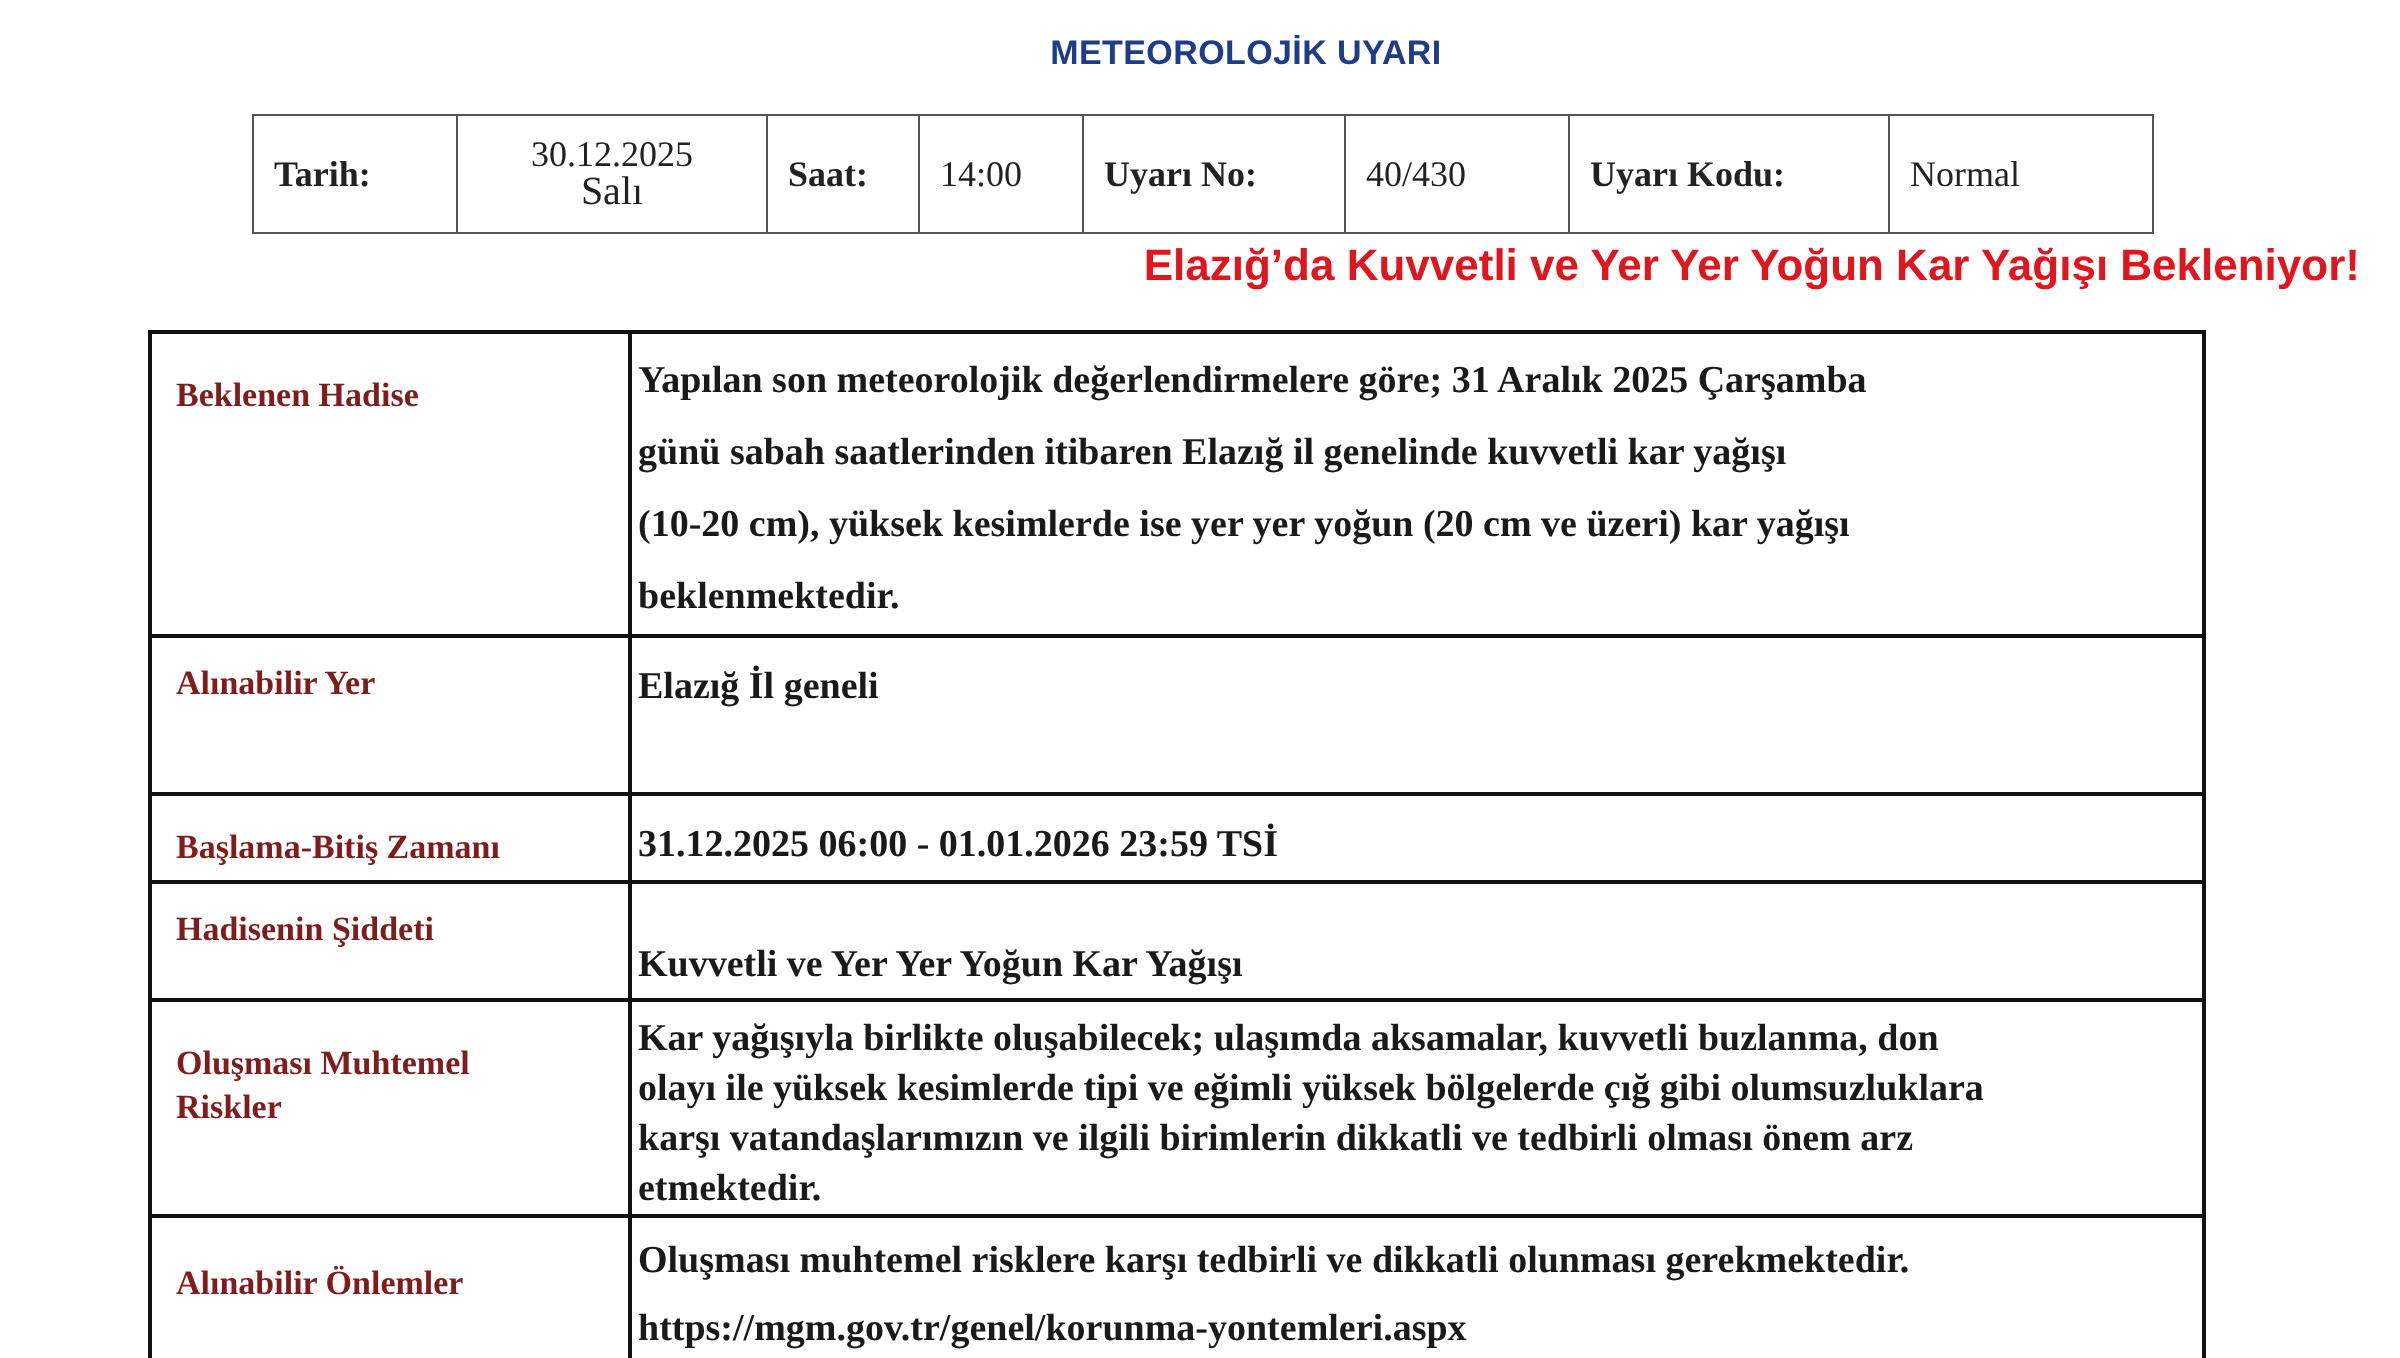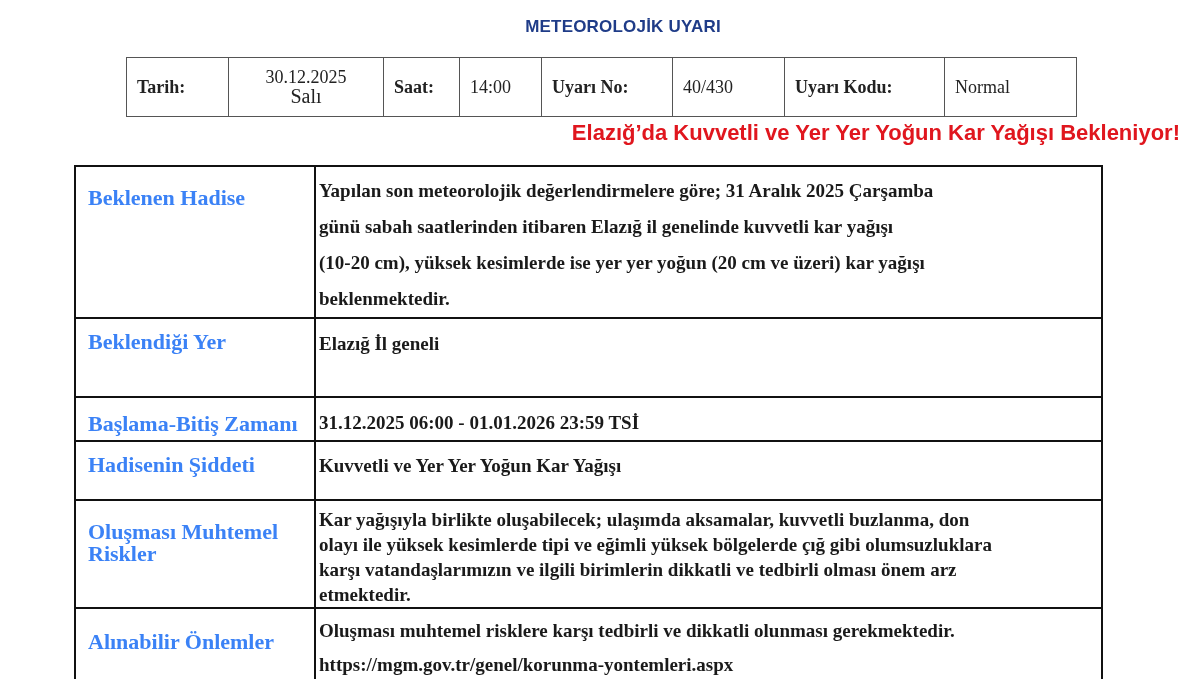--- a/index.html
+++ b/index.html
@@ -31,22 +31,22 @@
   }
 
   .main-table {
     position: absolute; left: 74px; top: 165px; width: 1027px;
     border-collapse: collapse; table-layout: fixed;
   }
   .main-table td {
     border: 2px solid #111; vertical-align: top;
   }
   .main-table td.key {
-    width: 240px; padding: 20px 0 0 12px; font-weight: bold; font-size: 22px;
-    color: #3b82f6; line-height: 22px;
+    width: 240px; padding: 20px 0 0 12px; font-weight: bold; font-size: 17px;
+    color: #7f1d1d; line-height: 22px;
   }
   .main-table td.val {
     padding: 6px 4px 0 3px; font-weight: bold; font-size: 19px; color: #1a1a1a;
   }
   .val.lh-wide { line-height: 36px; padding-top: 6px; }
   .val.lh-tight { line-height: 25px; padding-top: 3px; }
   .val p { margin: 0; }
 </style>
 </head>
 <body>
@@ -94,36 +94,36 @@
     <td class="key">Beklenen Hadise</td>
     <td class="val lh-wide">
       <p>Yapılan son meteorolojik değerlendirmelere göre; 31 Aralık 2025 Çarşamba</p>
       <p>günü sabah saatlerinden itibaren Elazığ il genelinde kuvvetli kar yağışı</p>
       <p>(10-20 cm), yüksek kesimlerde ise yer yer yoğun (20 cm ve üzeri) kar yağışı</p>
       <p>beklenmektedir.</p>
     </td>
   </tr>
 
   <tr style="height:79px">
-    <td class="key" style="padding-top:12px">Beklendiği Yer</td>
+    <td class="key" style="padding-top:12px">Alınabilir Yer</td>
     <td class="val" style="padding-top:14px">
       <p>Elazığ İl geneli</p>
     </td>
   </tr>
 
   <tr style="height:44px">
     <td class="key" style="padding-top:15px">Başlama-Bitiş Zamanı</td>
     <td class="val" style="padding-top:14px">
       <p>31.12.2025 06:00 - 01.01.2026 23:59 TSİ</p>
     </td>
   </tr>
 
   <tr style="height:59px">
     <td class="key" style="padding-top:12px">Hadisenin Şiddeti</td>
-    <td class="val" style="padding-top:13px">
+    <td class="val" style="padding-top:30px">
       <p>Kuvvetli ve Yer Yer Yoğun Kar Yağışı</p>
     </td>
   </tr>
 
   <tr style="height:103px">
     <td class="key">
       <span>Oluşması Muhtemel</span><br>
       <span>Riskler</span>
     </td>
     <td class="val lh-tight">

